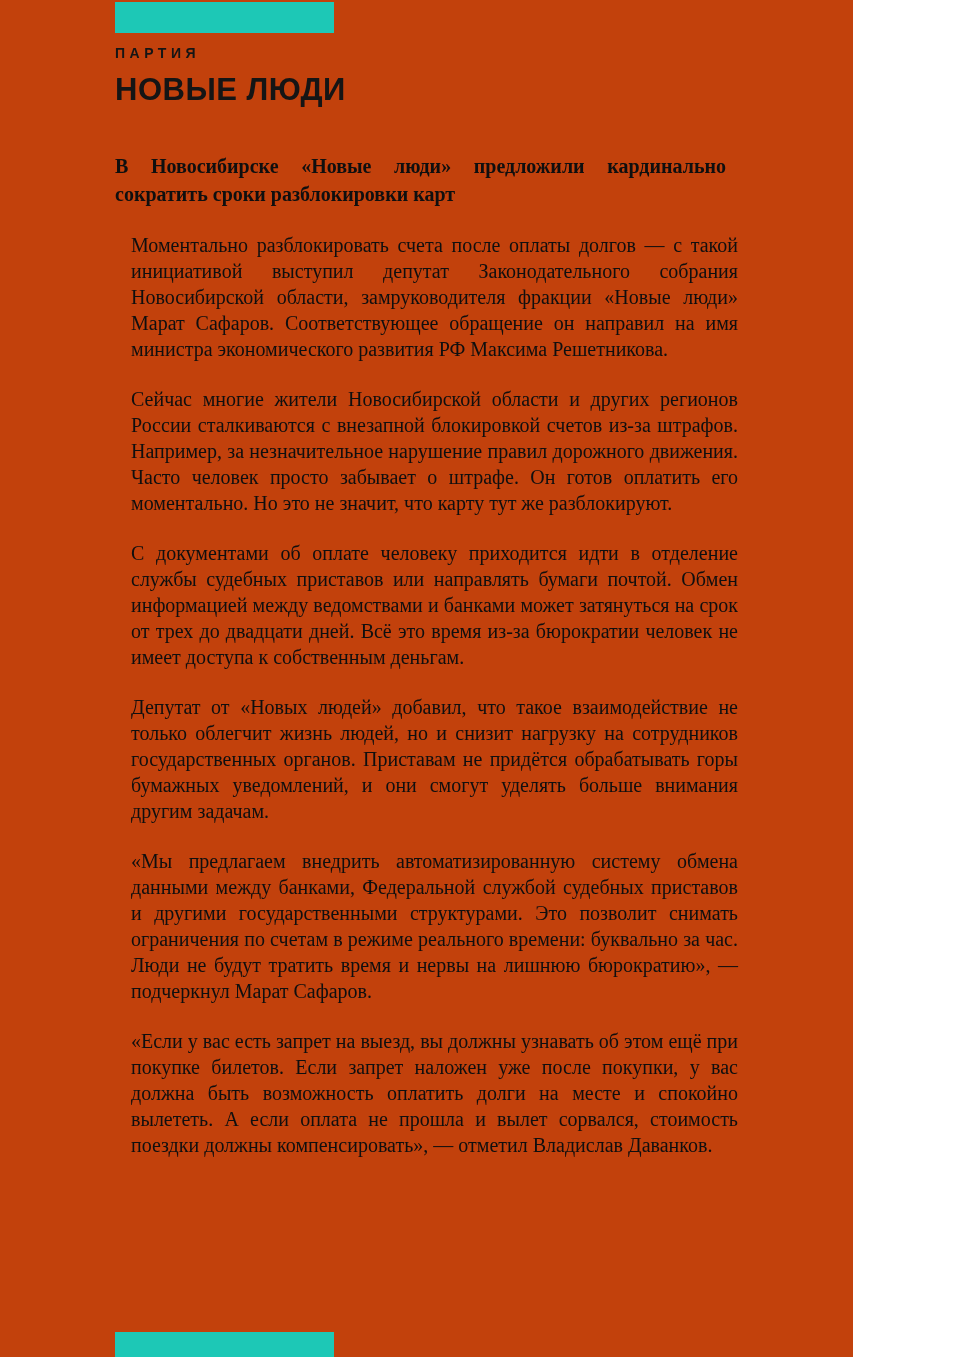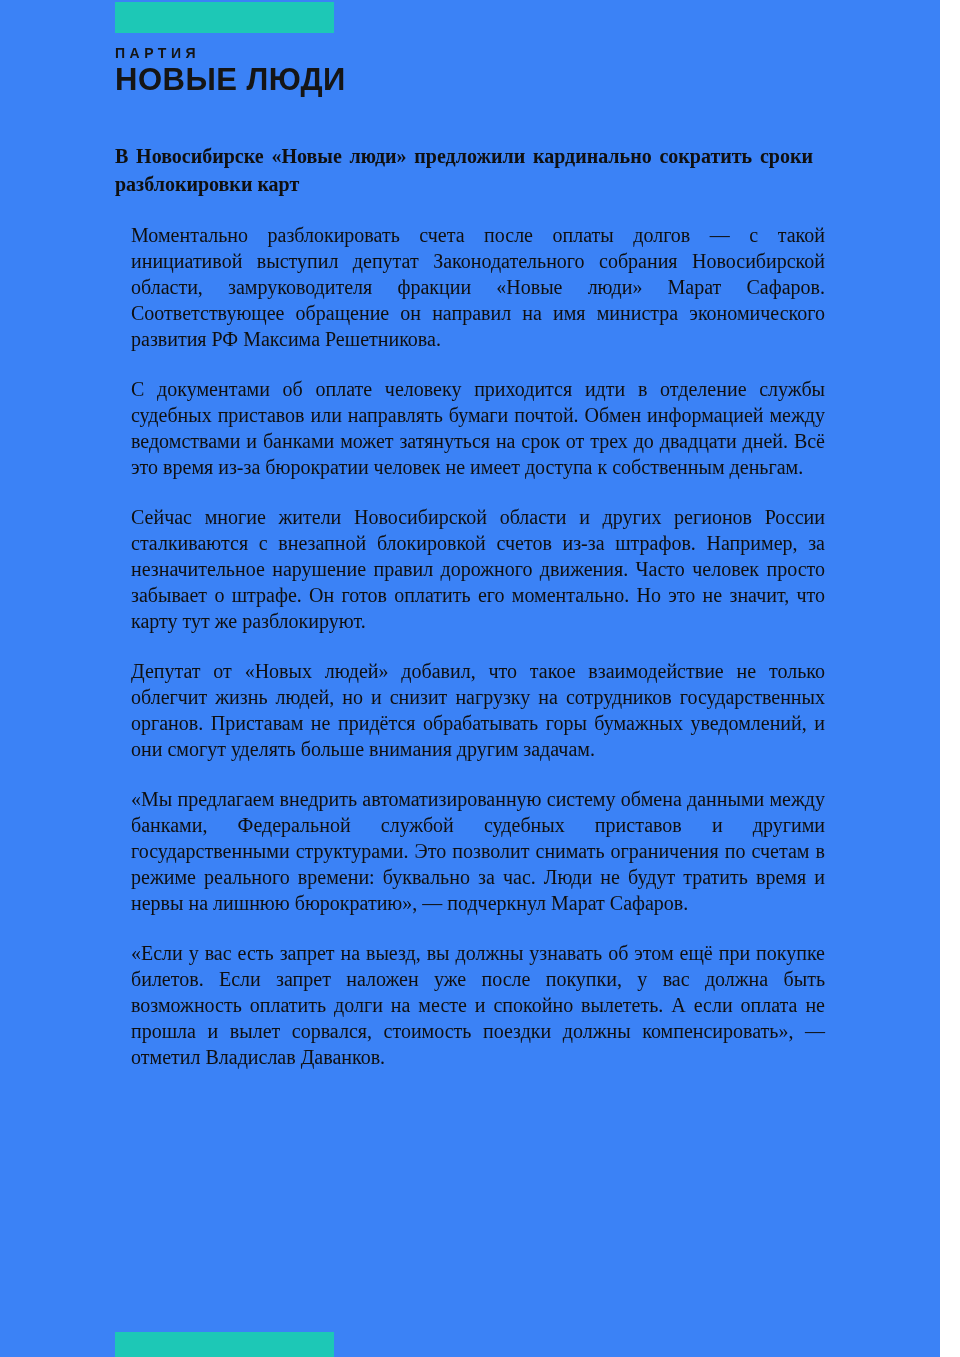--- a/index.html
+++ b/index.html
@@ -1,20 +1,20 @@
 <!DOCTYPE html>
 <html lang="ru"><head>
 <meta charset="utf-8">
 <style>
   html, body { margin: 0; padding: 0; background: #ffffff; }
   .page {
     position: relative;
-    width: 940px;
+    width: 853px;
     height: 1357px;
-    background: #3b82f6;
+    background: #c2410c;
     overflow: hidden;
     color: #0f0f0f;
   }
   .content {
     padding: 0 115px;
   }
   
   .logo-bar {
     margin-top: 2px;
     width: 219px;
@@ -24,21 +24,21 @@
   .party-label {
     margin-top: 13px;
     font-family: "Liberation Sans", sans-serif;
     font-weight: 700;
     font-size: 14px;
     line-height: 15px;
     letter-spacing: 4.5px;
     color: #151515;
   }
   .party-name {
-    margin-top: 2px;
+    margin-top: 12px;
     font-family: "Liberation Sans", sans-serif;
     font-weight: 700;
     font-size: 31px;
     line-height: 33px;
     letter-spacing: 0.5px;
     color: #151515;
   }
   
   .headline {
     margin: 46px 12px 0 0;
@@ -78,23 +78,23 @@
       <div class="logo-bar"></div>
       <div class="party-label">ПАРТИЯ</div>
       <div class="party-name">НОВЫЕ ЛЮДИ</div>
     </header>
 
     <main>
       <h1 class="headline">В Новосибирске «Новые люди» предложили кардинально сократить сроки разблокировки карт</h1>
 
       <p class="body-paragraph">Моментально разблокировать счета после оплаты долгов — с такой инициативой выступил депутат Законодательного собрания Новосибирской области, замруководителя фракции «Новые люди» Марат Сафаров. Соответствующее обращение он направил на имя министра экономического развития РФ Максима Решетникова.</p>
 
+      <p class="body-paragraph">Сейчас многие жители Новосибирской области и других регионов России сталкиваются с внезапной блокировкой счетов из-за штрафов. Например, за незначительное нарушение правил дорожного движения. Часто человек просто забывает о штрафе. Он готов оплатить его моментально. Но это не значит, что карту тут же разблокируют.</p>
+
       <p class="body-paragraph">С документами об оплате человеку приходится идти в отделение службы судебных приставов или направлять бумаги почтой. Обмен информацией между ведомствами и банками может затянуться на срок от трех до двадцати дней. Всё это время из-за бюрократии человек не имеет доступа к собственным деньгам.</p>
-
-      <p class="body-paragraph">Сейчас многие жители Новосибирской области и других регионов России сталкиваются с внезапной блокировкой счетов из-за штрафов. Например, за незначительное нарушение правил дорожного движения. Часто человек просто забывает о штрафе. Он готов оплатить его моментально. Но это не значит, что карту тут же разблокируют.</p>
 
       <p class="body-paragraph">Депутат от «Новых людей» добавил, что такое взаимодействие не только облегчит жизнь людей, но и снизит нагрузку на сотрудников государственных органов. Приставам не придётся обрабатывать горы бумажных уведомлений, и они смогут уделять больше внимания другим задачам.</p>
 
       <p class="body-paragraph">«Мы предлагаем внедрить автоматизированную систему обмена данными между банками, Федеральной службой судебных приставов и другими государственными структурами. Это позволит снимать ограничения по счетам в режиме реального времени: буквально за час. Люди не будут тратить время и нервы на лишнюю бюрократию», — подчеркнул Марат Сафаров.</p>
 
 
       <p class="body-paragraph">«Если у вас есть запрет на выезд, вы должны узнавать об этом ещё при покупке билетов. Если запрет наложен уже после покупки, у вас должна быть возможность оплатить долги на месте и спокойно вылететь. А если оплата не прошла и вылет сорвался, стоимость поездки должны компенсировать», — отметил Владислав Даванков.</p>
     </main>
 
   </div>

